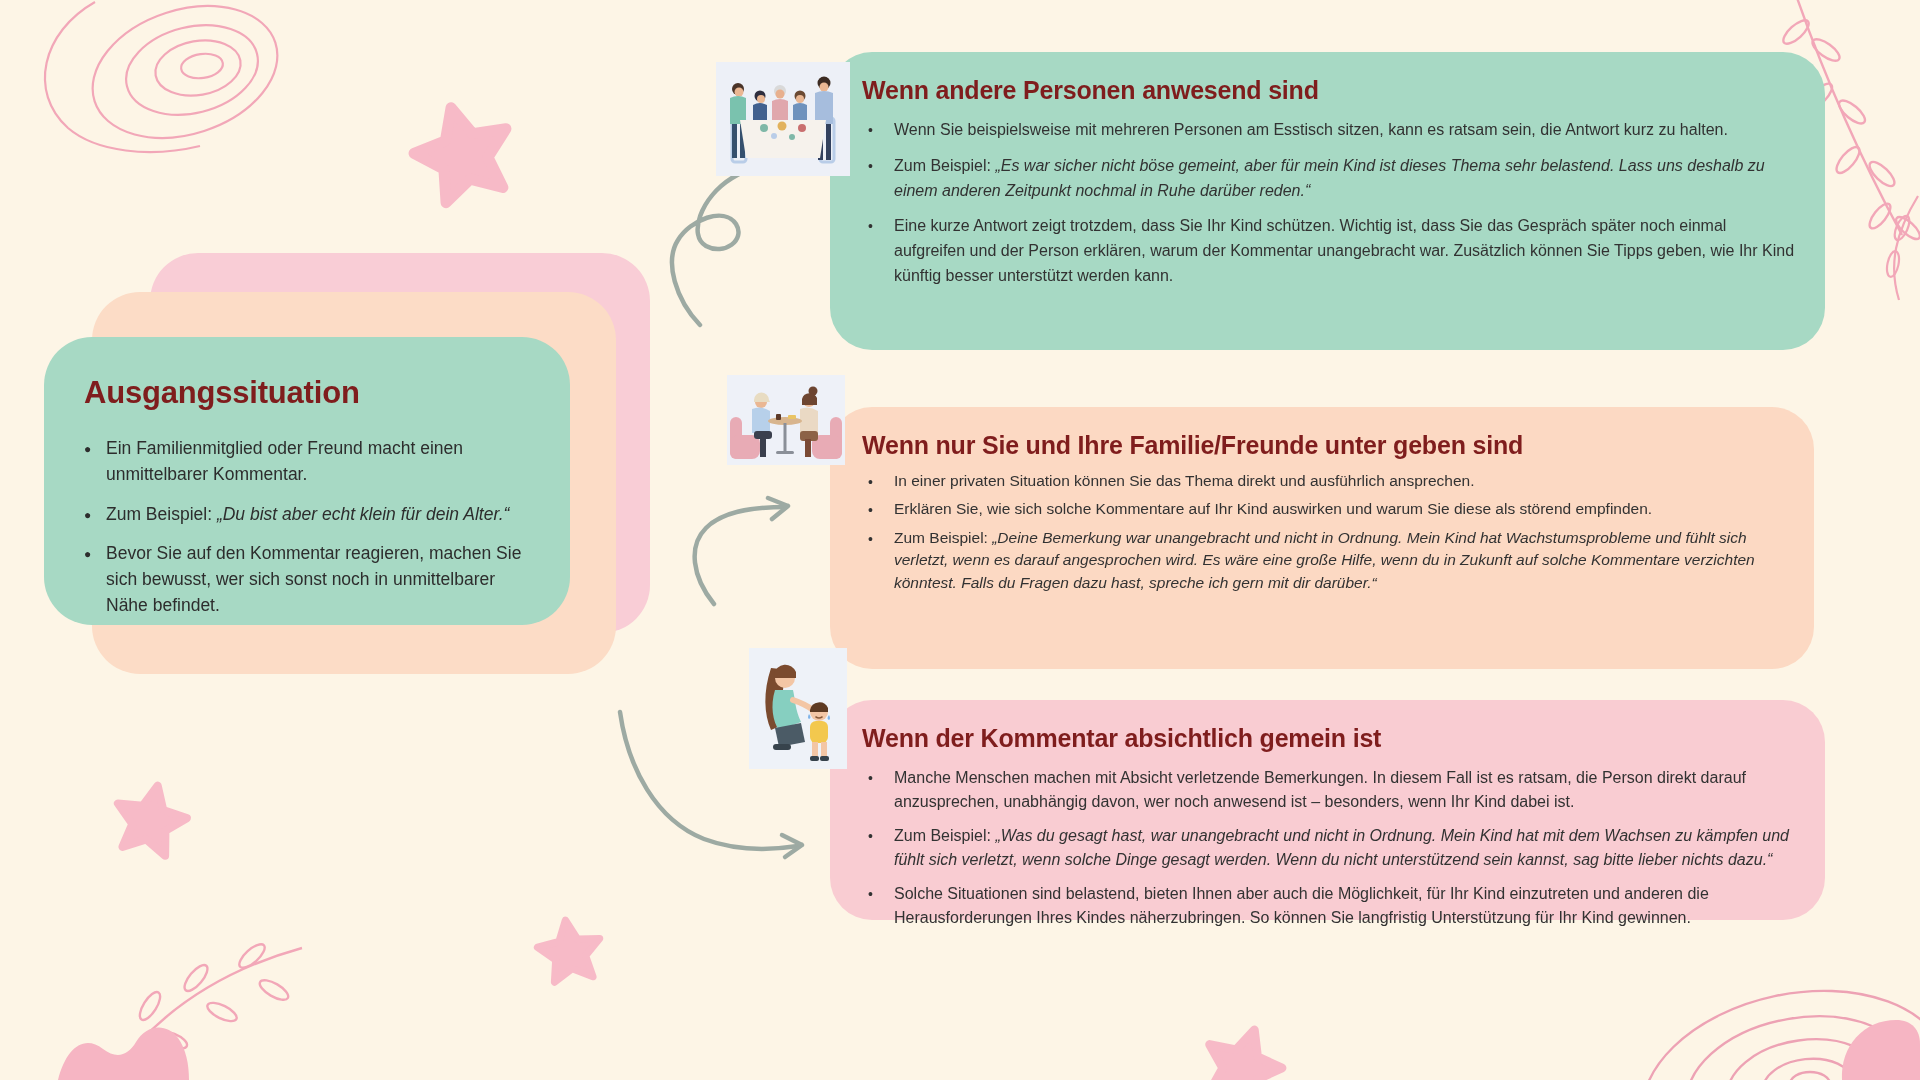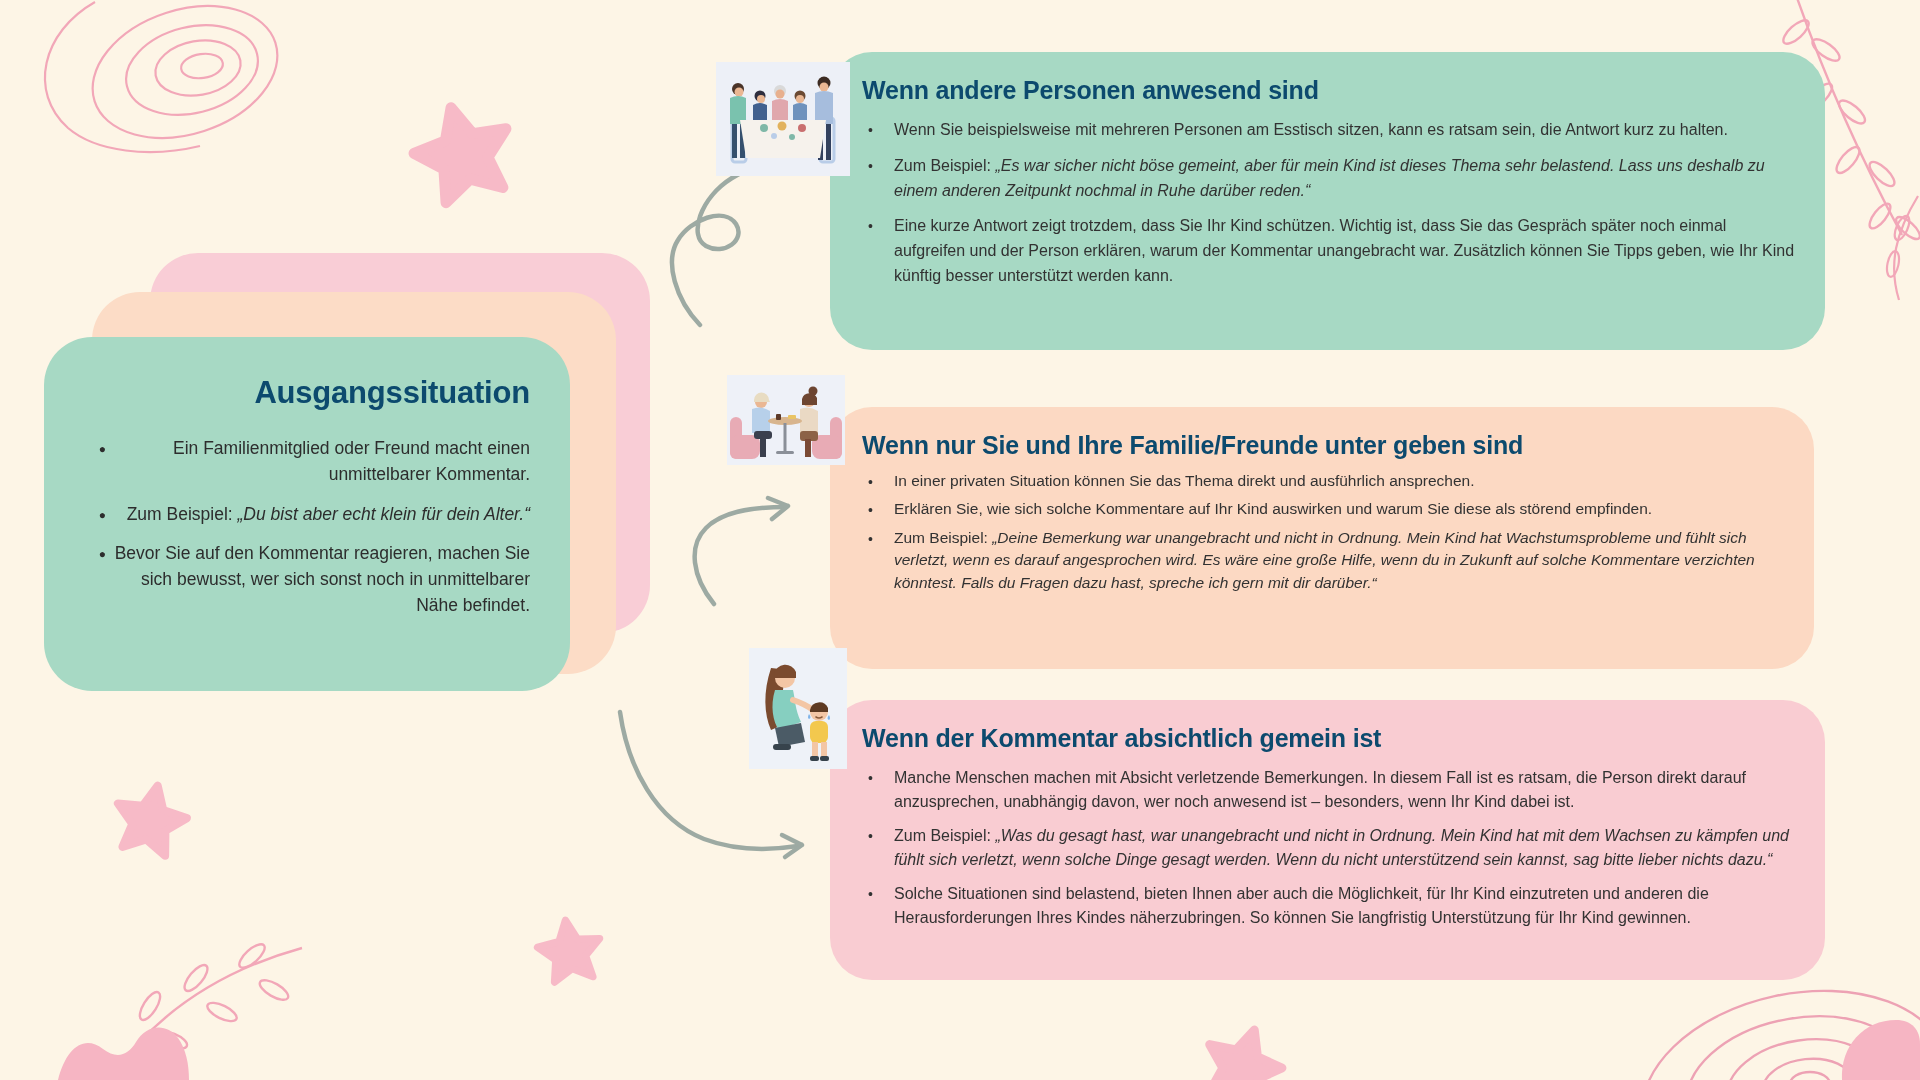--- a/index.html
+++ b/index.html
@@ -9,41 +9,41 @@
   }
   .bg-deco { position:absolute; inset:0; width:1920px; height:1080px; z-index:0; pointer-events:none; }
 
   
   .stack-card { position:absolute; border-radius:48px; z-index:1; }
   .stack-pink  { left:150px; top:253px; width:500px; height:380px; }
   .stack-peach { left:92px;  top:292px; width:524px; height:382px; }
 
   
   .card { position:absolute; z-index:2; box-sizing:border-box; }
-  .card h1, .card h2 { font-family:"Liberation Sans", sans-serif; color:#0c4a6e; letter-spacing:-0.2px; }
-
-  .card-left { left:44px; top:337px; width:526px; height:354px; border-radius:48px; padding:34px 40px;text-align:right; }
+  .card h1, .card h2 { font-family:"Liberation Sans", sans-serif; color:#7f1d1d; letter-spacing:-0.2px; }
+
+  .card-left { left:44px; top:337px; width:526px; height:288px; border-radius:48px; padding:34px 40px; }
   .card-left h1 { font-size:31px; font-weight:700; margin:4px 0 24px; }
   .card-left ul { margin:0; padding:0; list-style:none; }
   .card-left li { display:grid; grid-template-columns:22px 1fr; margin-bottom:13px;
                   font-size:17.5px; line-height:1.5; color:#2d2d2d; }
   .card-left .marker { font-size:12px; padding-top:5px; }
 
   .card-r { border-radius:42px; padding:24px 30px 22px 32px; }
   .card-r h2 { font-size:25px; font-weight:700; margin:0 0 13px; }
   .card-r ul { margin:0; padding:0 0 0 6px; list-style:none; }
   .card-r li { display:grid; grid-template-columns:26px 1fr; color:#323232; }
   .card-r .marker { font-size:14px; padding-top:2px; }
 
   .card-1 { left:830px; top:52px;  width:995px; height:298px; }
   .card-1 li { font-size:16px;   line-height:1.55; margin-bottom:11px; }
   .card-2 { left:830px; top:407px; width:984px; height:262px; }
   .card-2 h2 { margin-bottom:10px; }
   .card-2 li { font-size:15.5px; line-height:1.45; margin-bottom:6px; }
-  .card-3 { left:830px; top:700px; width:995px; height:280px; }
+  .card-3 { left:830px; top:700px; width:995px; height:220px; }
   .card-3 li { font-size:16px;   line-height:1.5;  margin-bottom:10px; }
 
   em { }
 
   
   figure.illu { position:absolute; margin:0; z-index:3; }
   figure.illu svg { display:block; width:100%; height:100%; }
   .illu-1 { left:716px; top:62px;  width:134px; height:114px; }
   .illu-2 { left:727px; top:375px; width:118px; height:90px;  }
   .illu-3 { left:749px; top:648px; width:98px;  height:121px; }

